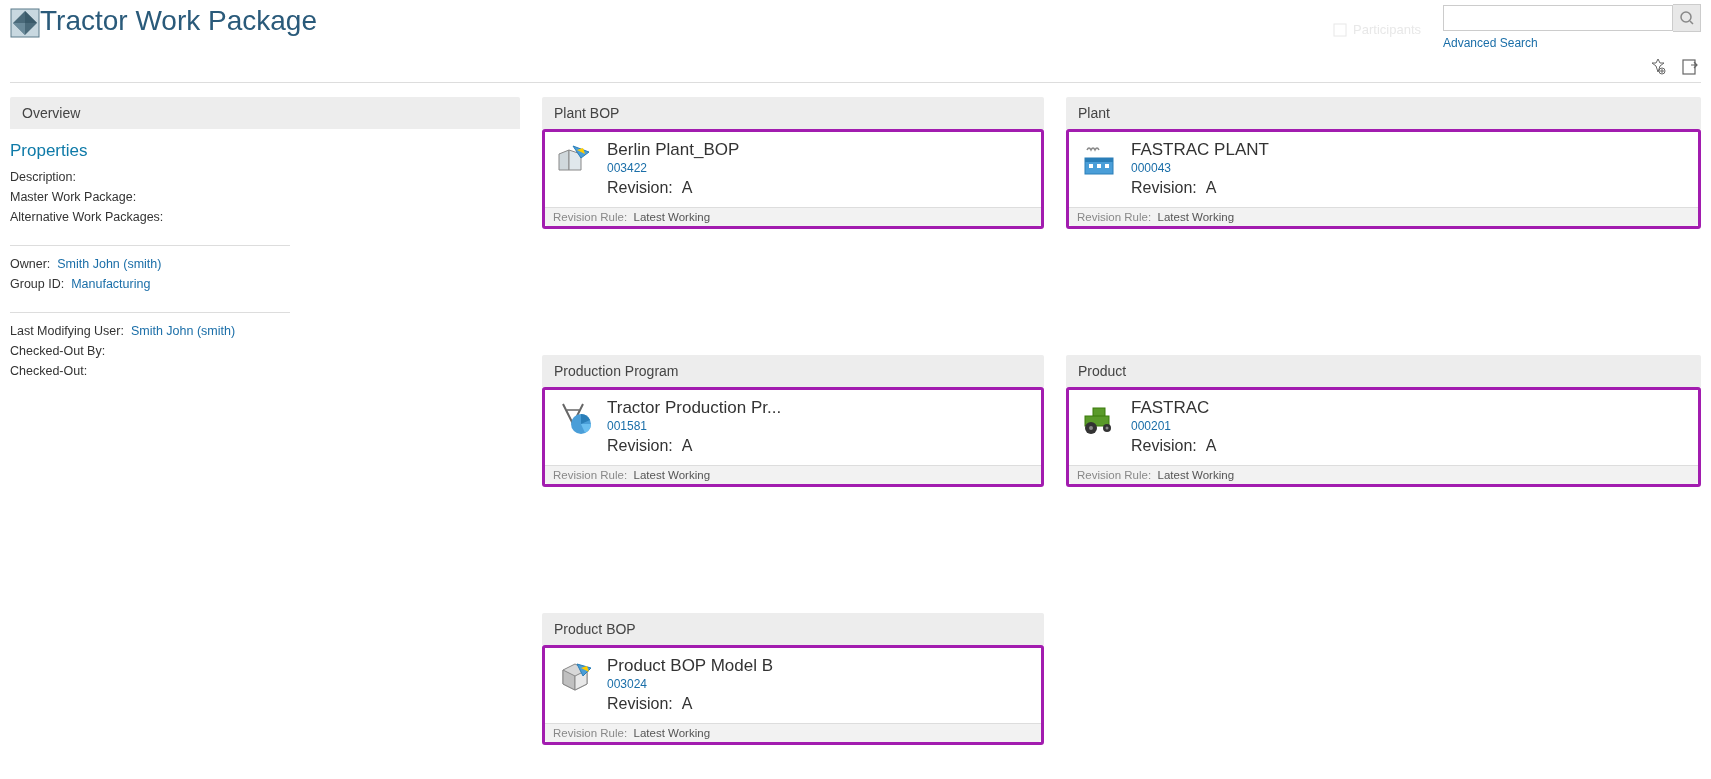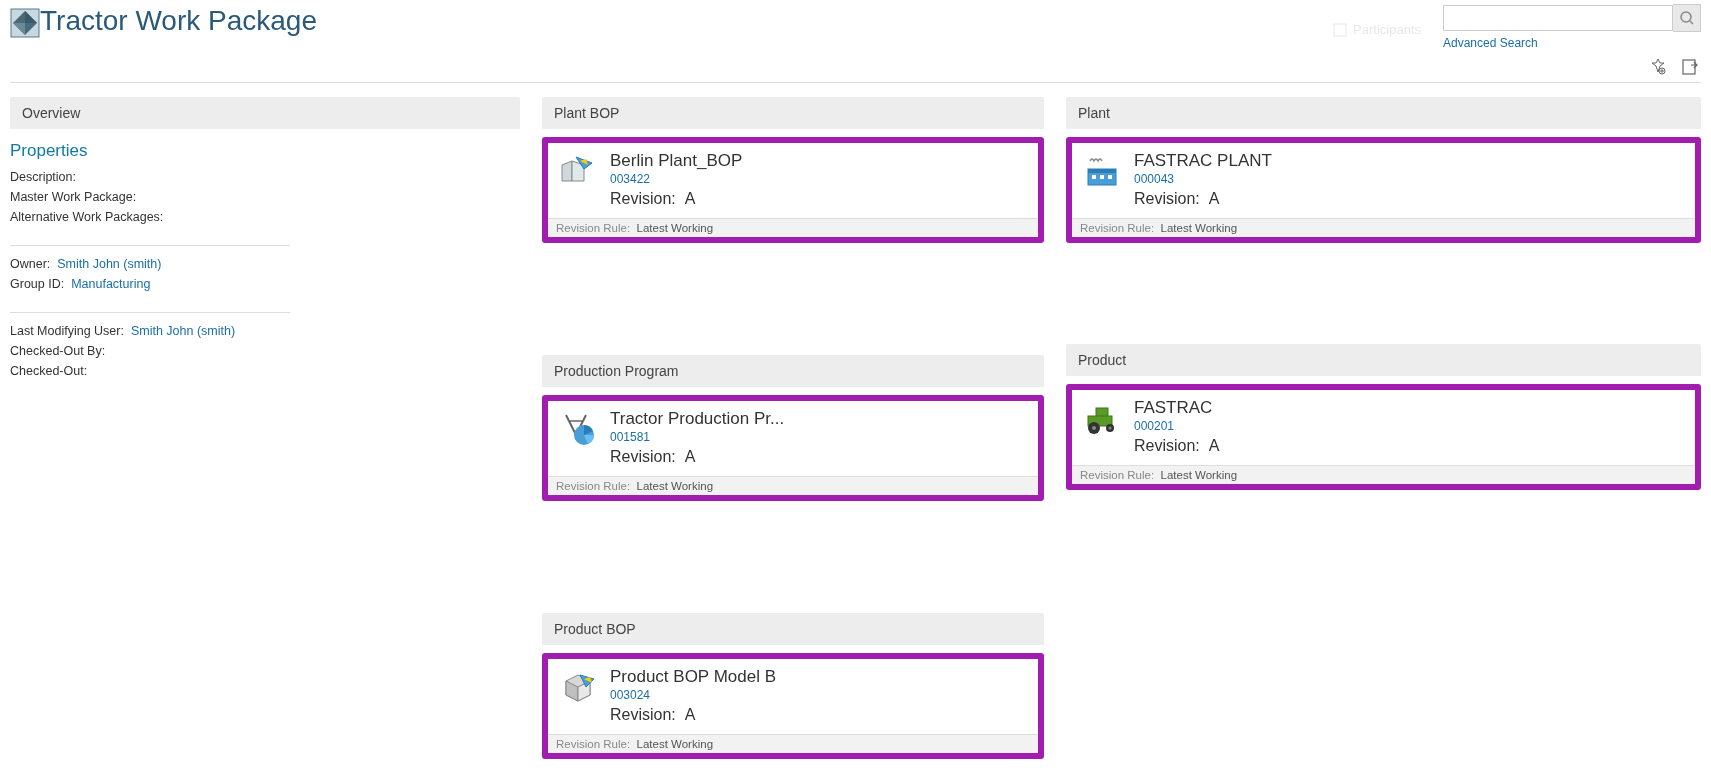--- a/index.html
+++ b/index.html
@@ -116,21 +116,21 @@
       width: 502px;
       flex-shrink: 0;
       display: flex;
       flex-direction: column;
       gap: 18px;
     }
     .col-right {
       flex: 1;
       display: flex;
       flex-direction: column;
-      gap: 7px;
+      gap: 18px;
     }
     .panel-header {
       background: #ededed;
       padding: 8px 12px;
       font-size: 14px;
       color: #444;
       border-radius: 2px 2px 0 0;
     }
     .properties-title {
       color: #0e7aa8;
@@ -151,23 +151,23 @@
       line-height: 1.6;
     }
     .prop-label {
       color: #333;
     }
     .prop-link {
       color: #1a6ea8;
       cursor: pointer;
     }
     .card {
-      border: 6px solid #a21caf;
+      border: 3px solid #a21caf;
       border-radius: 3px;
-      margin-top: 8px;
+      margin-top: 0;
     }
     .card-body {
       display: flex;
       align-items: flex-start;
       padding: 8px 10px;
       gap: 12px;
     }
     .card-icon {
       width: 40px;
       height: 40px;

